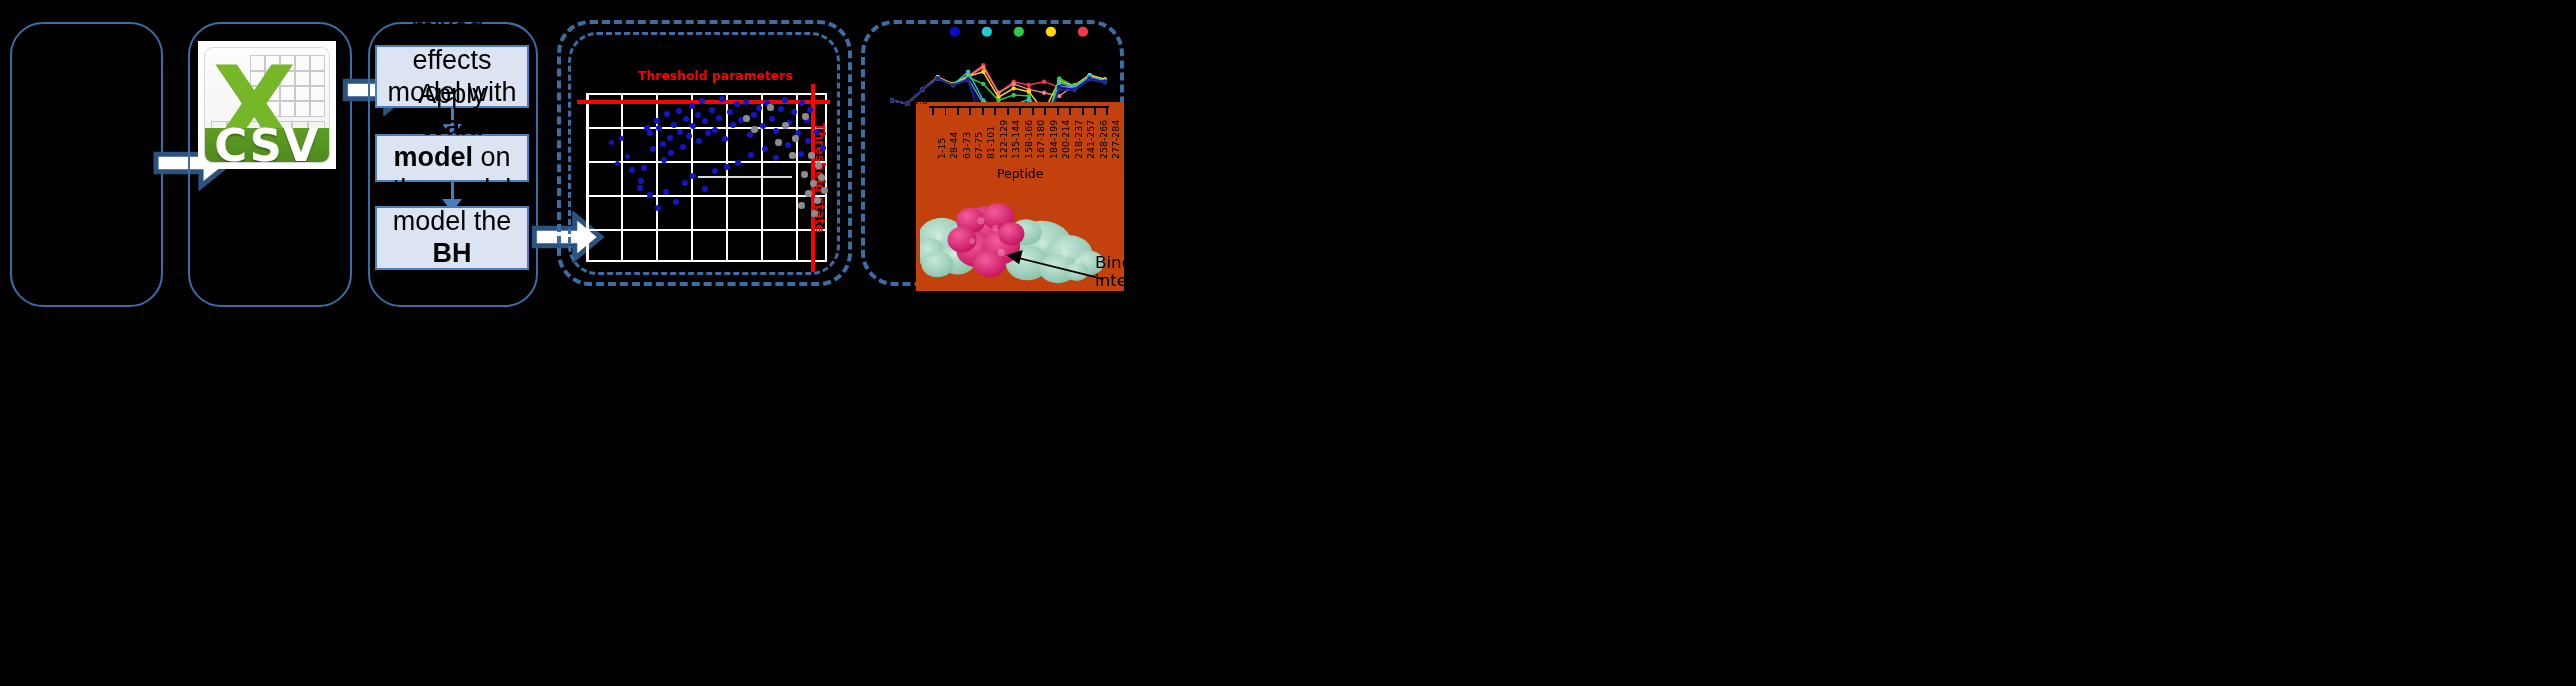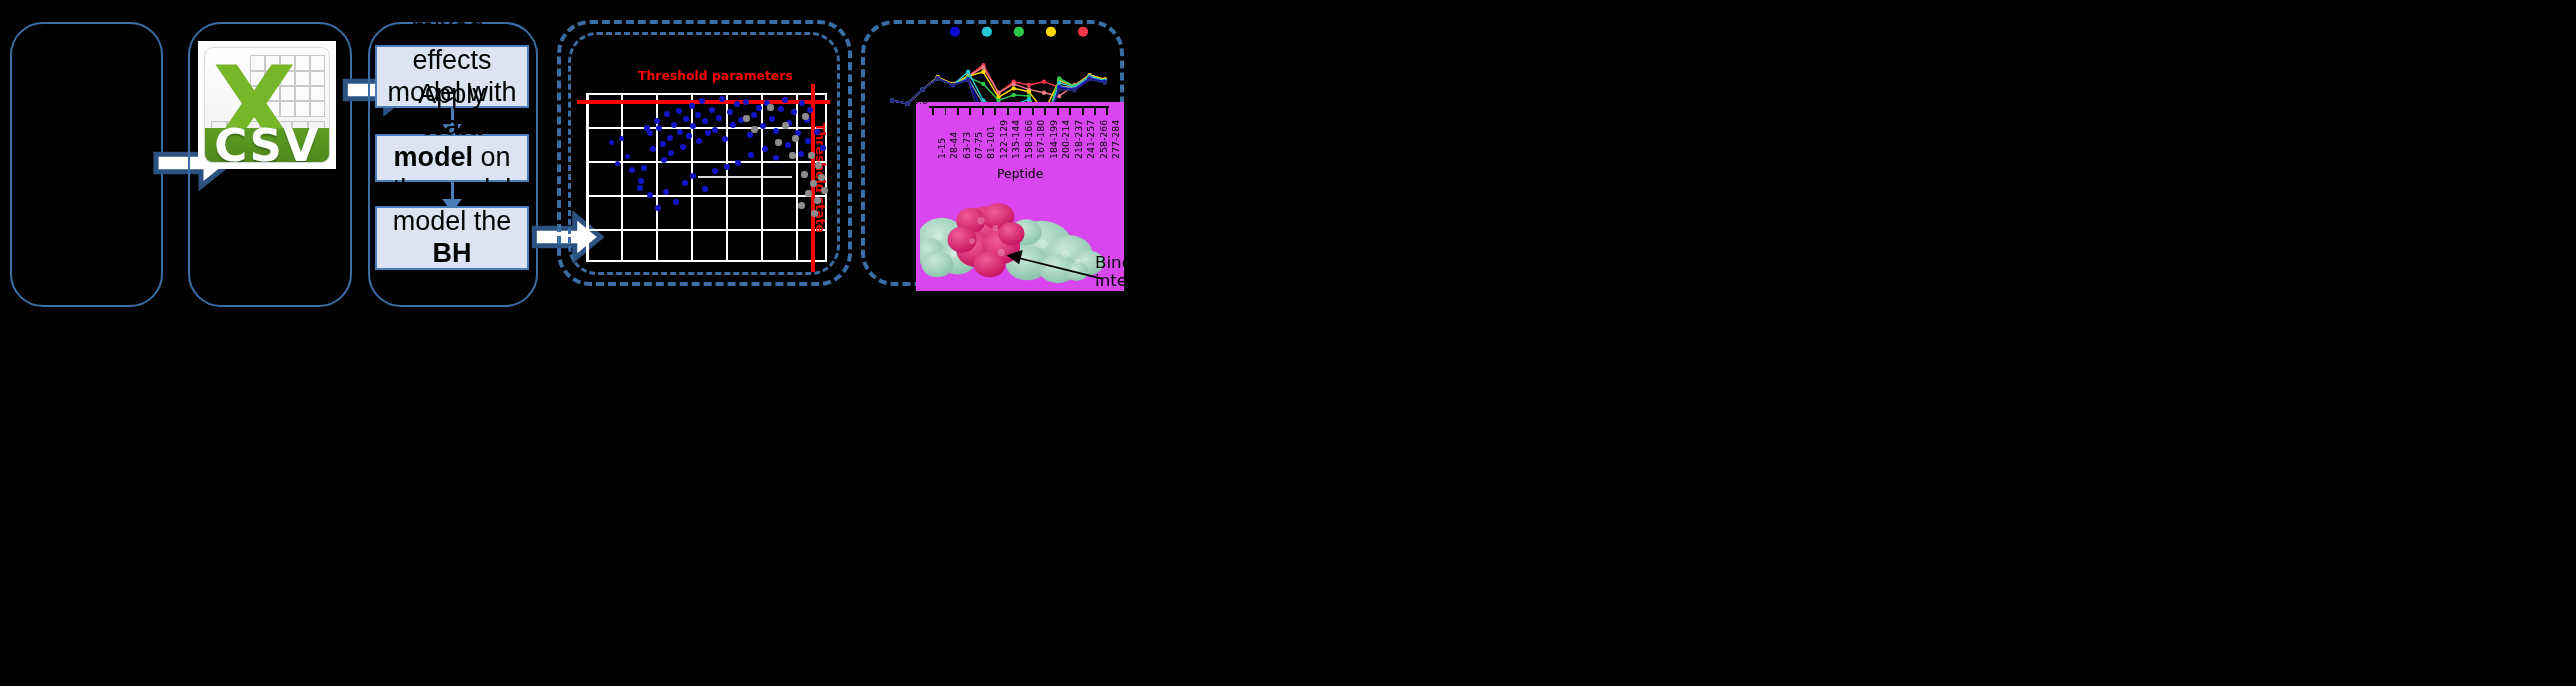--- a/index.html
+++ b/index.html
@@ -48,21 +48,21 @@
   .gridline{position:absolute;background:#ffffff;}
   .redline{position:absolute;background:#ff0000;}
   .dot{position:absolute;border-radius:50%;}
   .dot.blue{background:#1414c8;}
   .dot.grey{background:#8c8c8c;}
   .lbl-red{position:absolute;color:#ff0000;font-size:19.6px;font-weight:bold;
            font-family:"DejaVu Sans",sans-serif;white-space:nowrap;}
   .lbl-red.vert{transform-origin:left top;transform:rotate(90deg);}
 
   
-  .figwrap{position:absolute;background:#d946ef;overflow:hidden;}
+  .figwrap{position:absolute;background:#c2410c;overflow:hidden;}
   .axis-line{position:absolute;background:#000;}
   .tick{position:absolute;background:#000;width:1.5px;height:7.3px;}
   .xtick-label{position:absolute;font-size:14px;color:#000;white-space:nowrap;
                transform-origin:left top;transform:rotate(-90deg);
                font-family:"DejaVu Sans",sans-serif;}
   .axis-title{position:absolute;font-size:19px;color:#000;
               font-family:"DejaVu Sans",sans-serif;}
   .ytick-label{position:absolute;font-size:14px;color:#000;
                font-family:"DejaVu Sans",sans-serif;}
   .callout{position:absolute;font-size:16.7px;color:#000;line-height:1.1;

